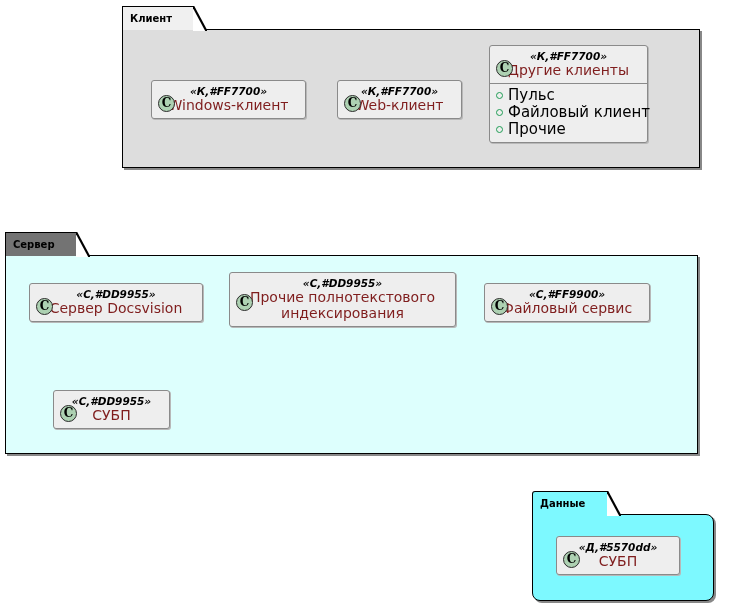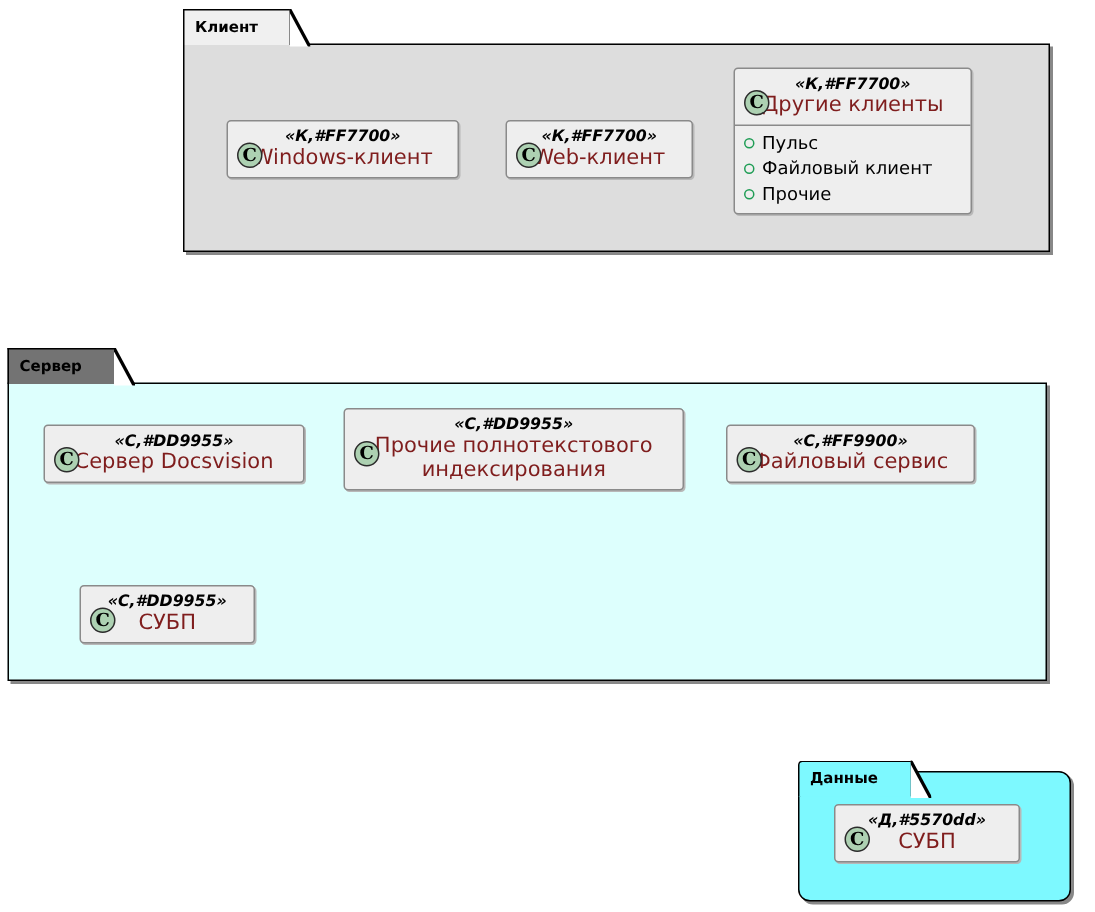--- a/index.html
+++ b/index.html
@@ -122,21 +122,21 @@
     white-space: nowrap;
   }
   .cls-name.wrap { white-space: normal; }
 
   .cls-members {
     padding: 3px 6px 4px 6px;
   }
   .member {
     display: flex;
     align-items: center;
-    font-size: 12px;
+    font-size: 15px;
     color: #000;
     line-height: 17px;
     white-space: nowrap;
   }
   .member-bullet {
     width: 7px;
     height: 7px;
     border-radius: 50%;
     border: 1.3px solid #1f9d55;
     background: transparent;
@@ -243,21 +243,21 @@
     <div class="cls-head">
       <span class="cls-icon" style="top:14px;">C</span>
       <div class="cls-stereo">«С,#DD9955»</div>
       <div class="cls-name">СУБП</div>
     </div>
   </div>
 </div>
 
 <div class="package pkg-data" style="left:532px; top:491px; width:182px; height:110px;">
 
-  <div class="pkg-tab" style="width:76px;margin-top:16px;">
+  <div class="pkg-tab" style="width:76px;">
     <span class="pkg-tab-label">Данные</span>
     <span class="pkg-tab-corner">
       <svg width="14" height="26" viewBox="0 0 14 26">
         <polygon points="0,0 14,26 0,26" fill="#ffffff" stroke="none"></polygon>
         <line x1="0" y1="0" x2="14" y2="26" stroke="#000" stroke-width="2.2"></line>
       </svg>
     </span>
   </div>
 
   <div class="pkg-body" style="top:23px; width:182px; height:87px;"></div>

